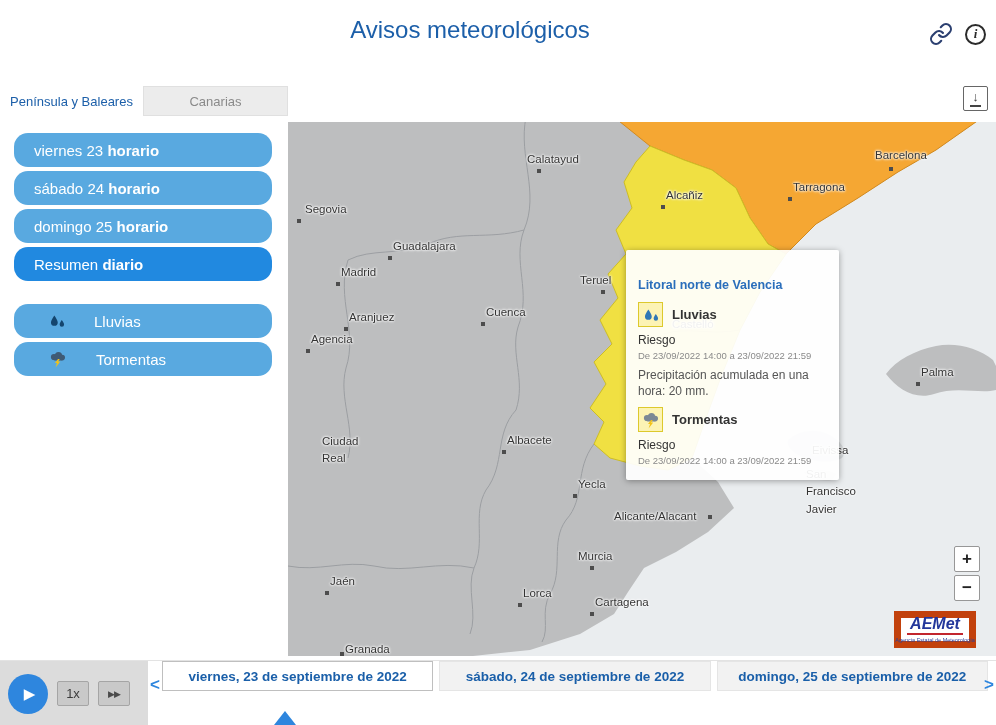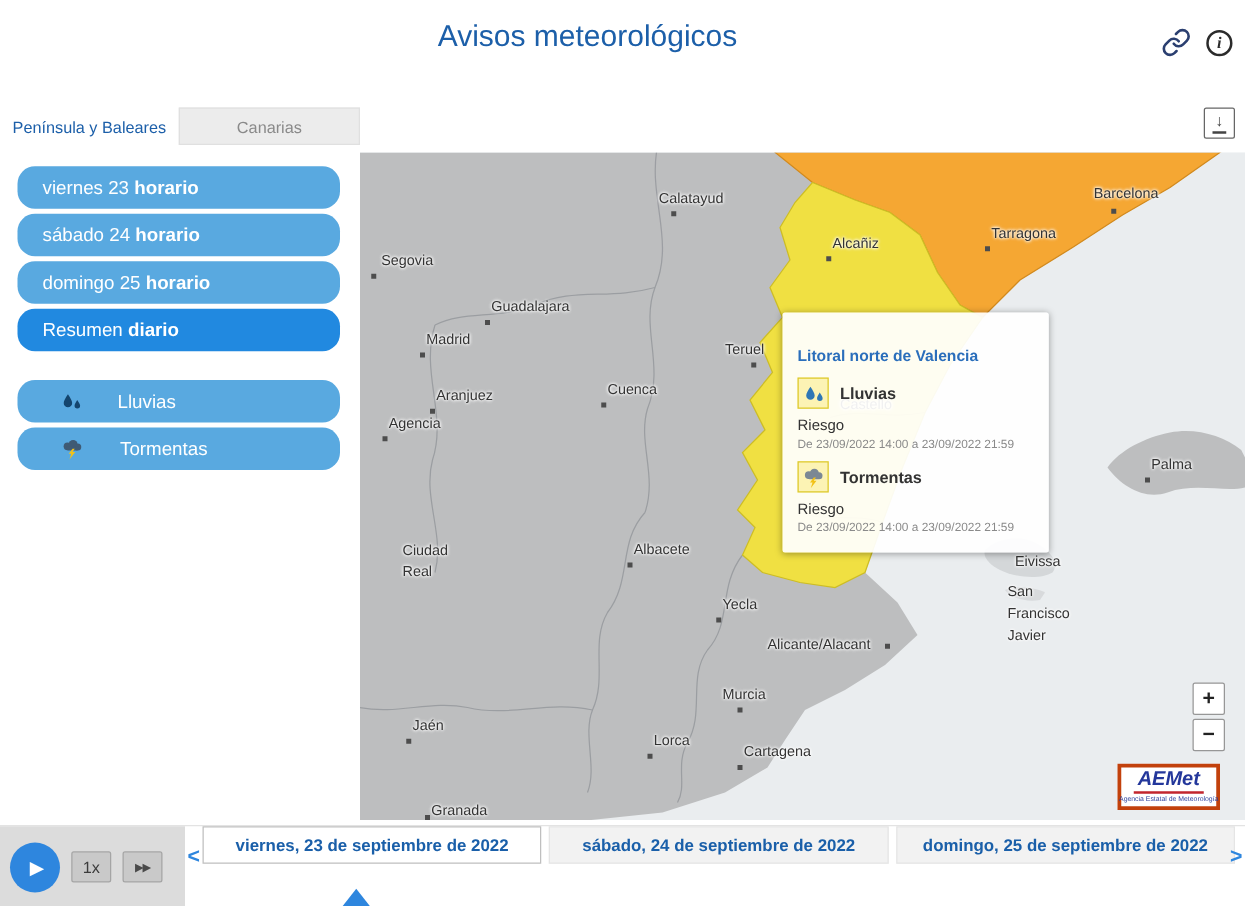--- a/index.html
+++ b/index.html
@@ -54,21 +54,21 @@
   .tt-level{font-size:12px;color:#333;margin:3px 0 3px}
   .tt-period{font-size:9.5px;color:#8a8a8a;margin-bottom:6px}
   .tt-detail{font-size:12px;color:#555;line-height:1.35;margin-bottom:6px}
 
   
   .zoom{position:absolute;right:16px;top:424px;z-index:6}
   .zbtn{width:26px;height:26px;background:#fff;border:1px solid #979797;border-radius:2px;margin-bottom:3px;
     display:flex;align-items:center;justify-content:center;font-size:17px;font-weight:bold;color:#222;cursor:pointer}
 
   
-  .logo{position:absolute;right:20px;bottom:8px;width:82px;height:37px;background:#fff;border:3px solid #c2410c;z-index:6;
+  .logo{position:absolute;right:20px;bottom:8px;width:82px;height:37px;background:#fff;border:7px solid #c2410c;z-index:6;
     display:flex;flex-direction:column;align-items:center;justify-content:center}
   .logo-main{font-size:16px;font-weight:bold;font-style:italic;color:#23379b;line-height:1;border-bottom:2px solid #c2262e;padding:0 3px 1px}
   .logo-sub{font-size:5.5px;color:#2a3f9b;margin-top:2px;white-space:nowrap}
 
   
   .timeline{position:absolute;left:0;top:660px;width:996px;height:65px;background:#fff;border-top:1px solid #e3e3e3}
   .controls{position:absolute;left:0;top:0;width:148px;height:65px;background:#dcdcdc;display:flex;align-items:center;padding-left:8px;gap:9px}
   .play{width:40px;height:40px;border-radius:50%;background:#2e86de;color:#fff;display:flex;align-items:center;justify-content:center;
     font-size:15px;cursor:pointer}
   .play span{margin-left:3px}
@@ -231,20 +231,21 @@
           <div class="tt-icon">
             <svg width="18" height="14" viewBox="0 0 17 13">
               <path d="M6 1.2 C4.2 4 2.8 6 2.8 7.9 A3.2 3.2 0 0 0 9.2 7.9 C9.2 6 7.8 4 6 1.2 Z" fill="#2f77b5"></path>
               <path d="M13 5.5 C11.9 7.3 11 8.6 11 9.9 A2.1 2.1 0 0 0 15.2 9.9 C15.2 8.6 14.2 7.3 13 5.5 Z" fill="#2f77b5"></path>
             </svg>
           </div>
           <div class="tt-type">Lluvias</div>
         </div>
         <div class="tt-level">Riesgo</div>
         <div class="tt-period">De 23/09/2022 14:00 a 23/09/2022 21:59</div>
+        <div class="tt-detail">Precipitación acumulada en una hora: 20 mm.</div>
         <div class="tt-row">
           <div class="tt-icon">
             <svg width="20" height="18" viewBox="0 0 20 18">
               <g fill="#7b8894">
                 <circle cx="6" cy="7" r="3.1"></circle>
                 <circle cx="10.5" cy="5.6" r="3.6"></circle>
                 <circle cx="14.2" cy="7.6" r="2.8"></circle>
                 <rect x="5" y="7" width="10" height="3.4" rx="1.7"></rect>
               </g>
               <polygon points="10,9 7,13 9,13 7.6,17.5 12.2,11.6 10,11.6 11.8,9" fill="#f2c219"></polygon>

